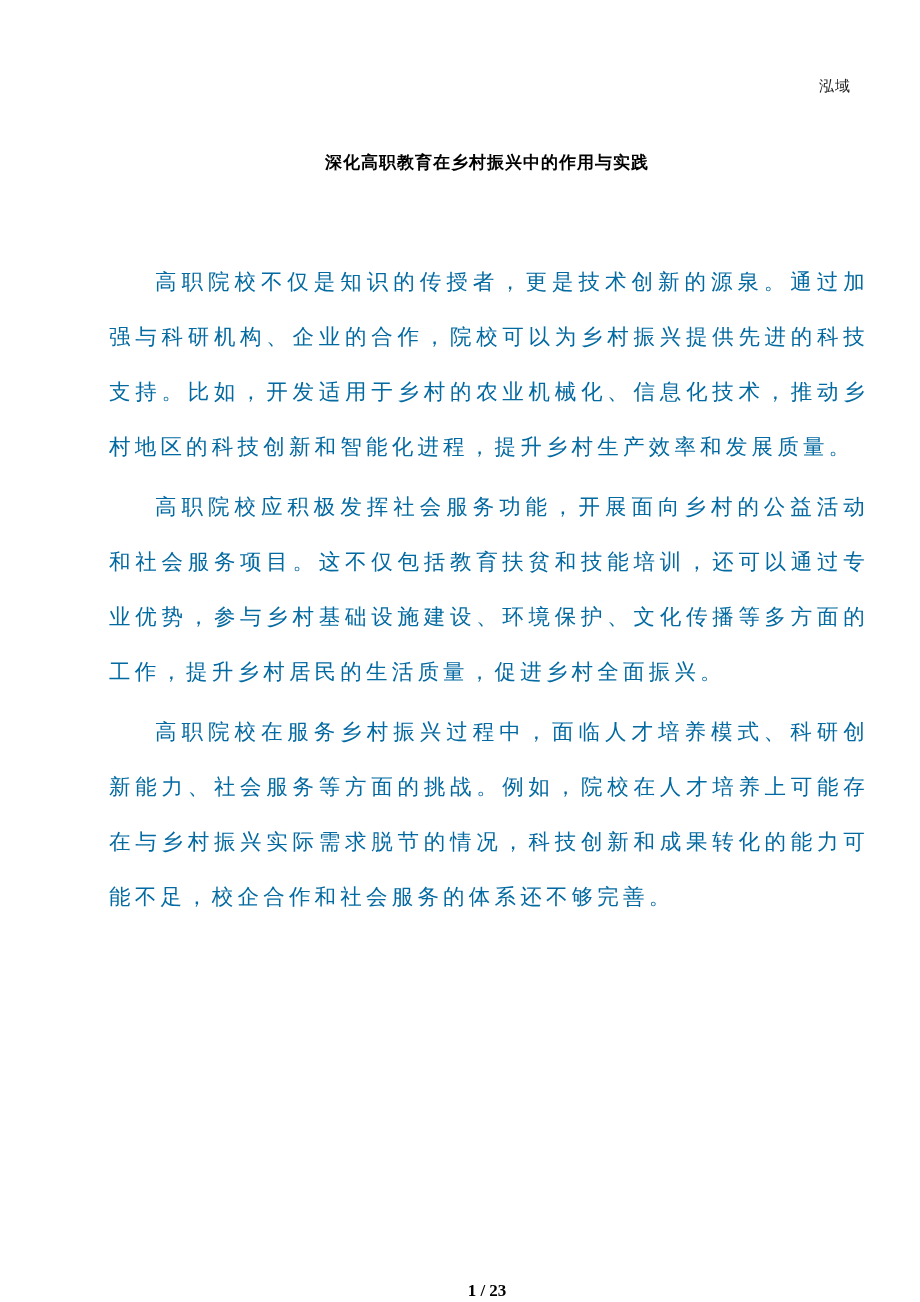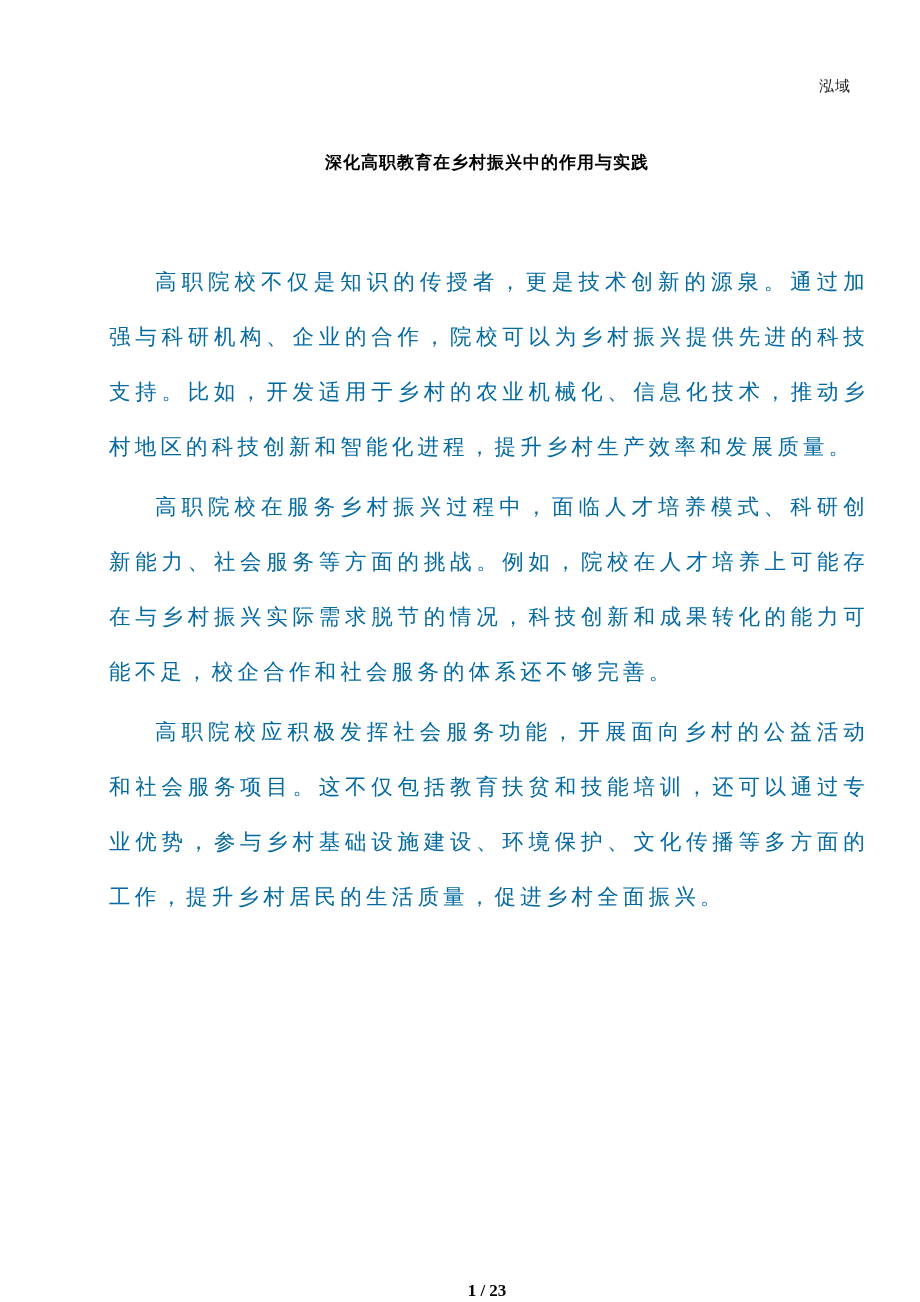--- a/index.html
+++ b/index.html
@@ -79,19 +79,19 @@
 
 <div class="page">
 
   <div class="watermark">泓域</div>
 
   <h1 class="doc-title">深化高职教育在乡村振兴中的作用与实践</h1>
 
 
   <div class="doc-body">
     <p>高职院校不仅是知识的传授者，更是技术创新的源泉。通过加强与科研机构、企业的合作，院校可以为乡村振兴提供先进的科技支持。比如，开发适用于乡村的农业机械化、信息化技术，推动乡村地区的科技创新和智能化进程，提升乡村生产效率和发展质量。</p>
+    <p>高职院校应积极发挥社会服务功能，开展面向乡村的公益活动和社会服务项目。这不仅包括教育扶贫和技能培训，还可以通过专业优势，参与乡村基础设施建设、环境保护、文化传播等多方面的工作，提升乡村居民的生活质量，促进乡村全面振兴。</p>
     <p>高职院校在服务乡村振兴过程中，面临人才培养模式、科研创新能力、社会服务等方面的挑战。例如，院校在人才培养上可能存在与乡村振兴实际需求脱节的情况，科技创新和成果转化的能力可能不足，校企合作和社会服务的体系还不够完善。</p>
-    <p>高职院校应积极发挥社会服务功能，开展面向乡村的公益活动和社会服务项目。这不仅包括教育扶贫和技能培训，还可以通过专业优势，参与乡村基础设施建设、环境保护、文化传播等多方面的工作，提升乡村居民的生活质量，促进乡村全面振兴。</p>
   </div>
 
   <div class="page-footer">1 / 23</div>
 
 </div>
 
 </body></html>

